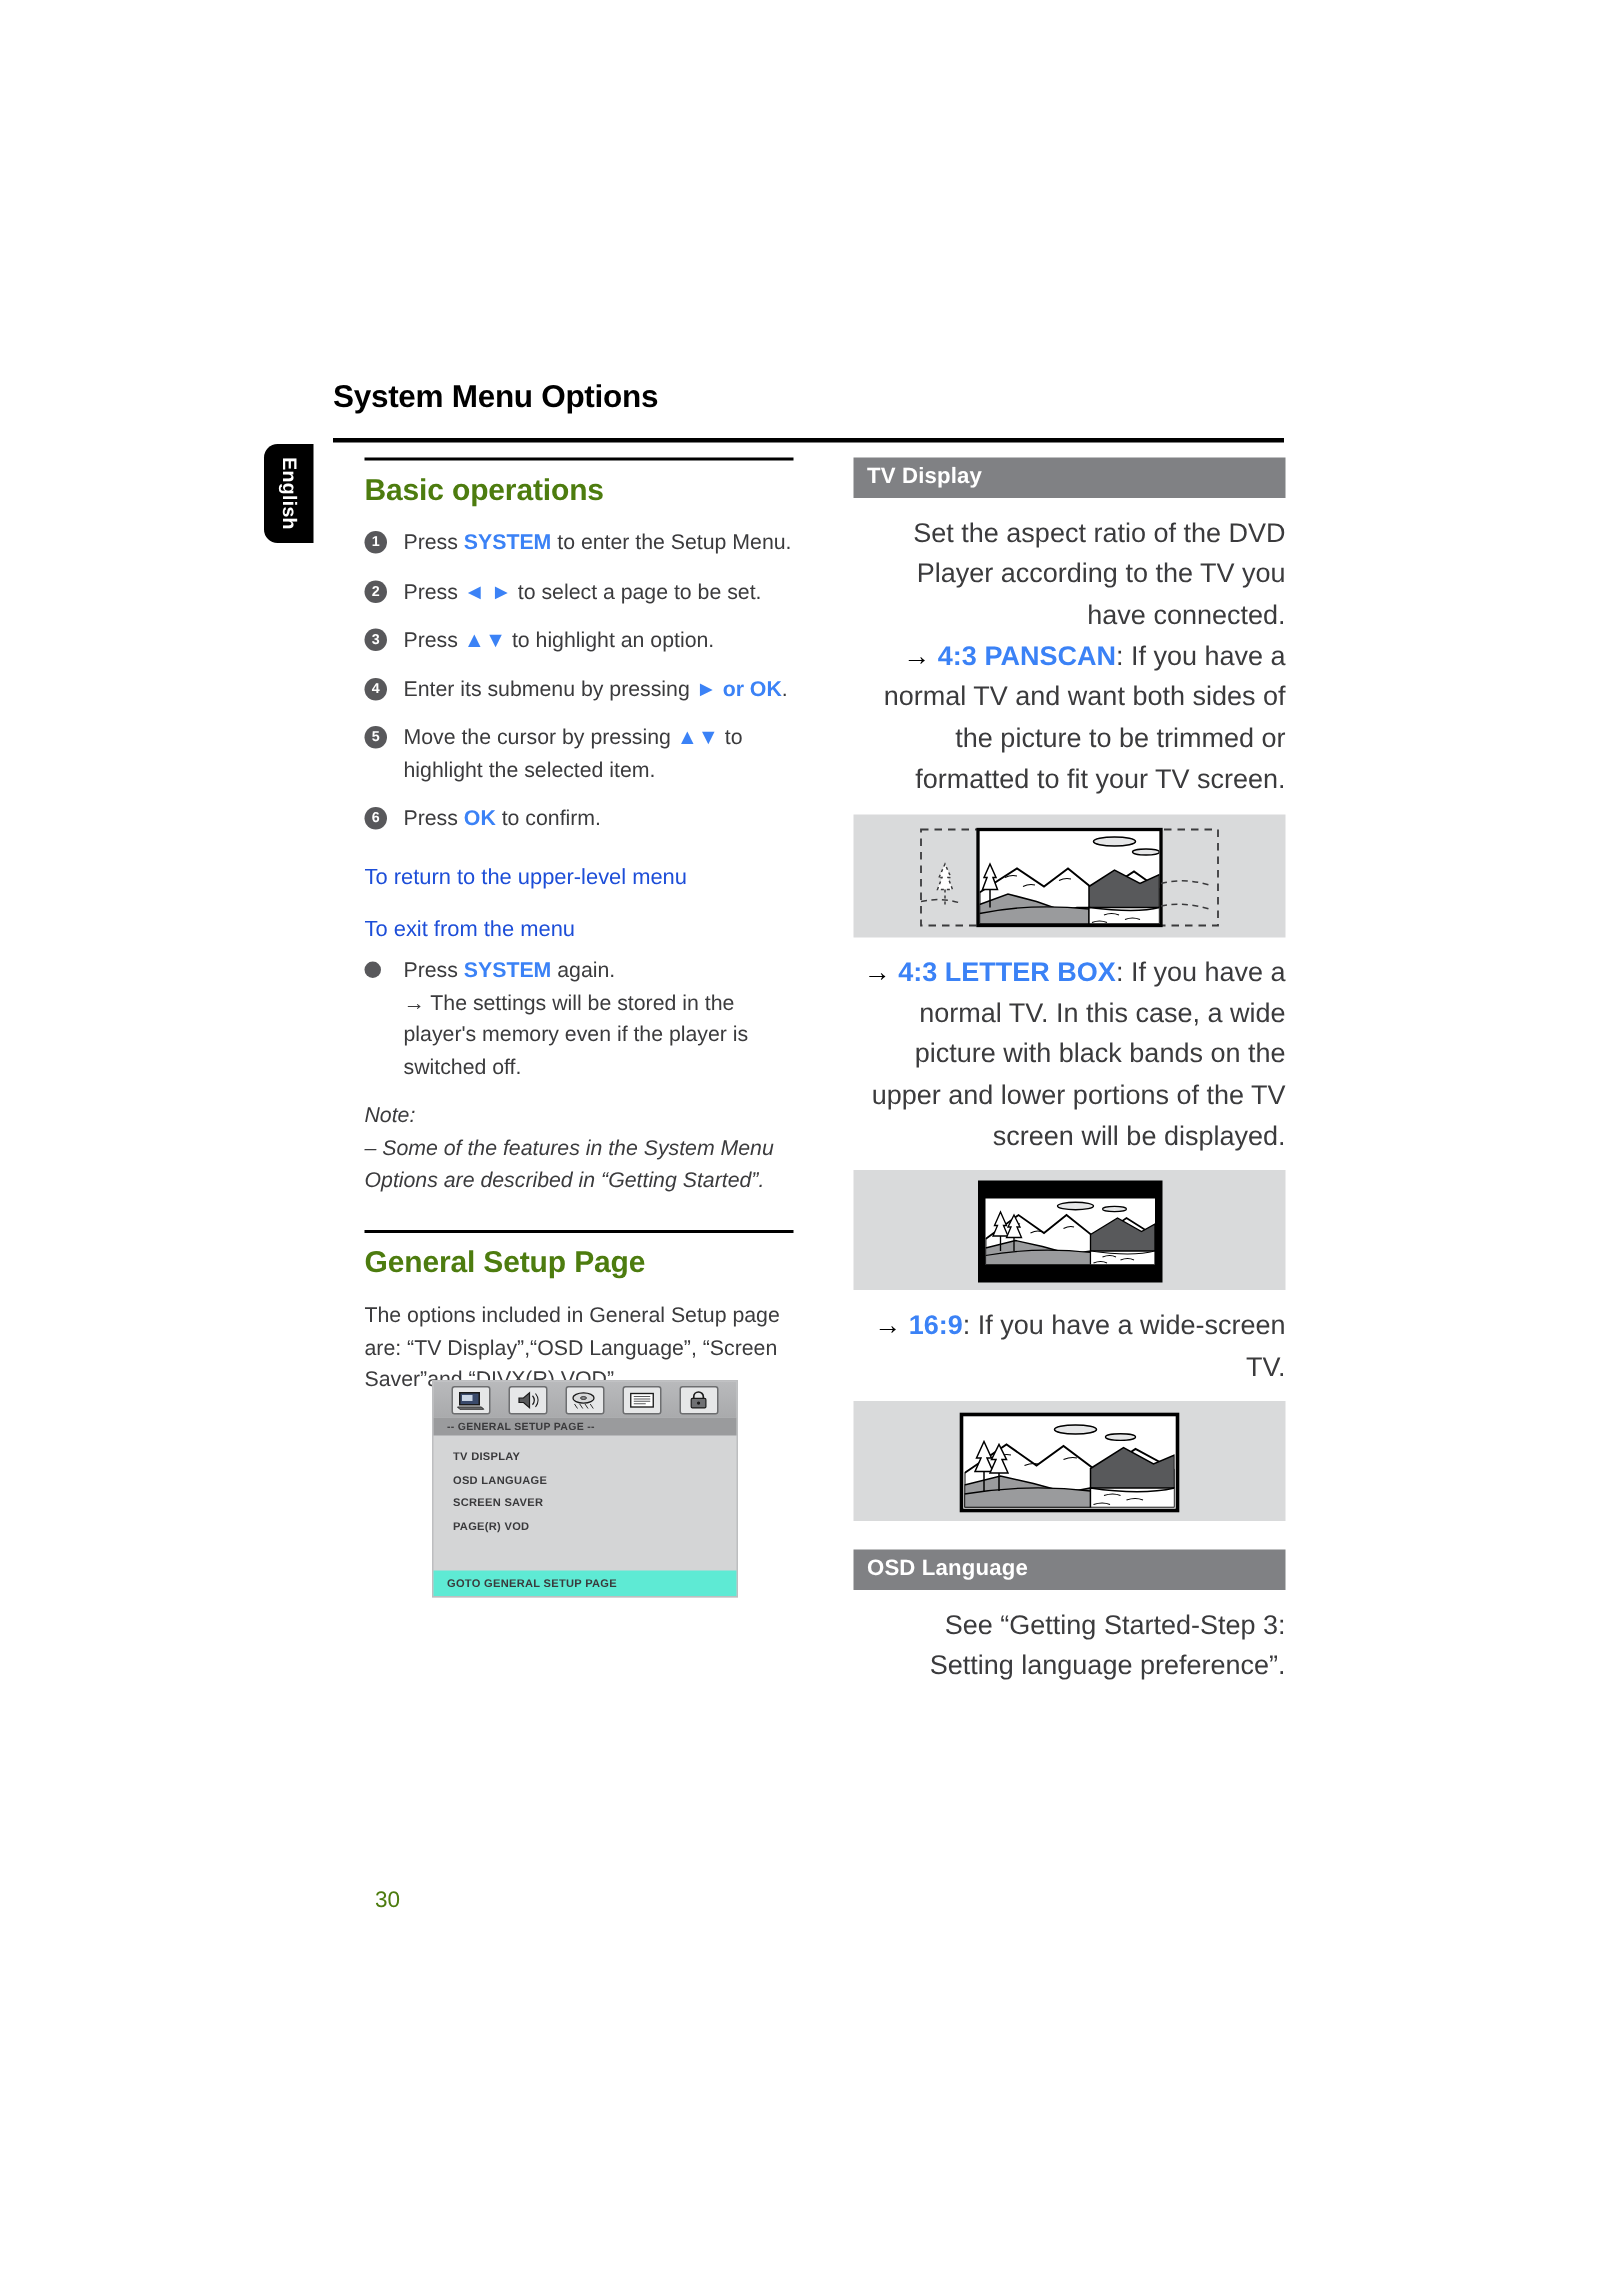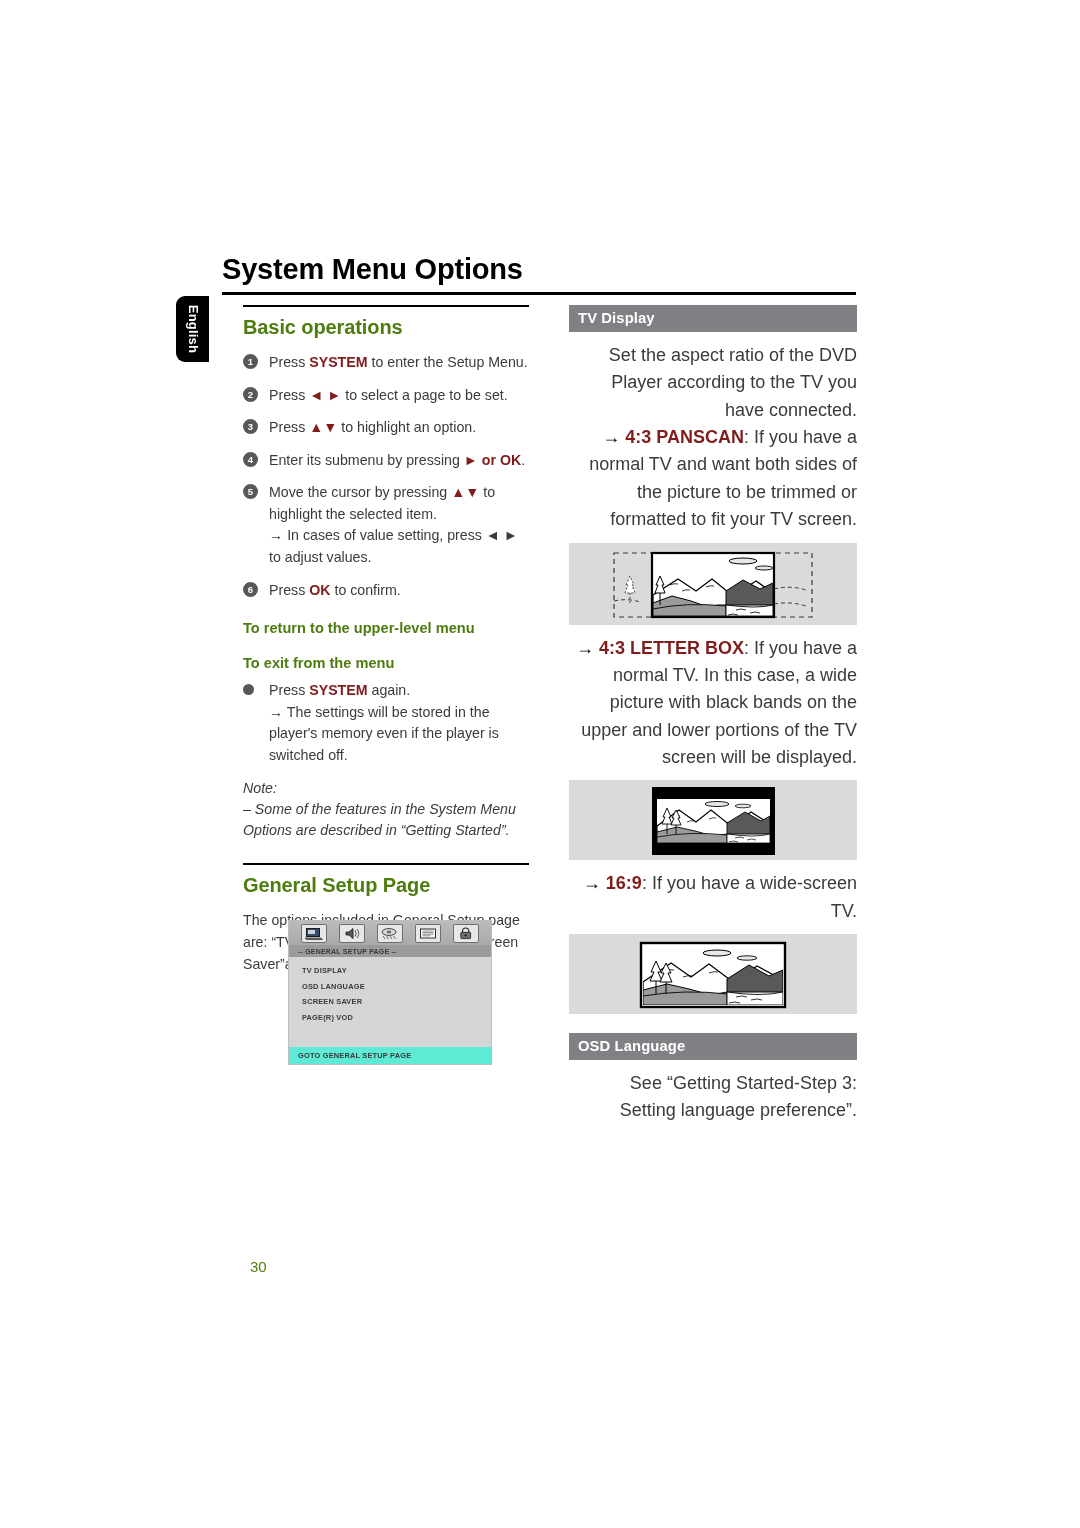--- a/index.html
+++ b/index.html
@@ -14,21 +14,21 @@
     font-family: "Liberation Sans", sans-serif;
     color: #231f20;
     overflow: hidden;
   }
 
   
   #page-title {
     position: absolute;
     left: 222px;
     top: 253px;
-    font-size: 29px;
+    font-size: 21px;
     font-weight: bold;
     letter-spacing: -0.2px;
     color: #000000;
   }
   #title-rule {
     position: absolute;
     left: 222px;
     top: 292px;
     width: 634px;
     height: 3px;
@@ -106,27 +106,27 @@
   }
   .step .dot {
     position: absolute;
     left: 0;
     top: 4px;
     width: 11px;
     height: 11px;
     border-radius: 50%;
     background: #58585b;
   }
-  .b { font-weight: bold; color: #7f1d1d; }
+  .b { font-weight: bold; color: #3b82f6; }
   .arrow { font-weight: bold; color: #000000; }
 
   h3.sub {
     font-size: 14.6px;
-    font-weight: bold;
-    color: #4d7c0f;
+    font-weight: normal;
+    color: #1d4ed8;
     margin: 19px 0 9px 0;
   }
 
   .note {
     font-size: 14.2px;
     font-style: italic;
     line-height: 1.5;
     color: #3b3b3d;
   }
 
@@ -262,21 +262,20 @@
       <span class="num">2</span><span>Press </span><span class="b">◄ ►</span><span> to select a page to be set.</span>
     </li>
     <li class="step">
       <span class="num">3</span><span>Press </span><span class="b">▲▼</span><span> to highlight an option.</span>
     </li>
     <li class="step">
       <span class="num">4</span><span>Enter its submenu by pressing </span><span class="b">► or OK</span><span>.</span>
     </li>
     <li class="step">
       <span class="num">5</span><span>Move the cursor by pressing </span><span class="b">▲▼</span><span> to highlight the selected item.</span>
-      <div>→ In cases of value setting, press ◄ ► to adjust values.</div>
     </li>
     <li class="step">
       <span class="num">6</span><span>Press </span><span class="b">OK</span><span> to confirm.</span>
     </li>
   </ul>
 
   <h3 class="sub">To return to the upper-level menu</h3>
 
   <h3 class="sub">To exit from the menu</h3>
   <div class="step">

